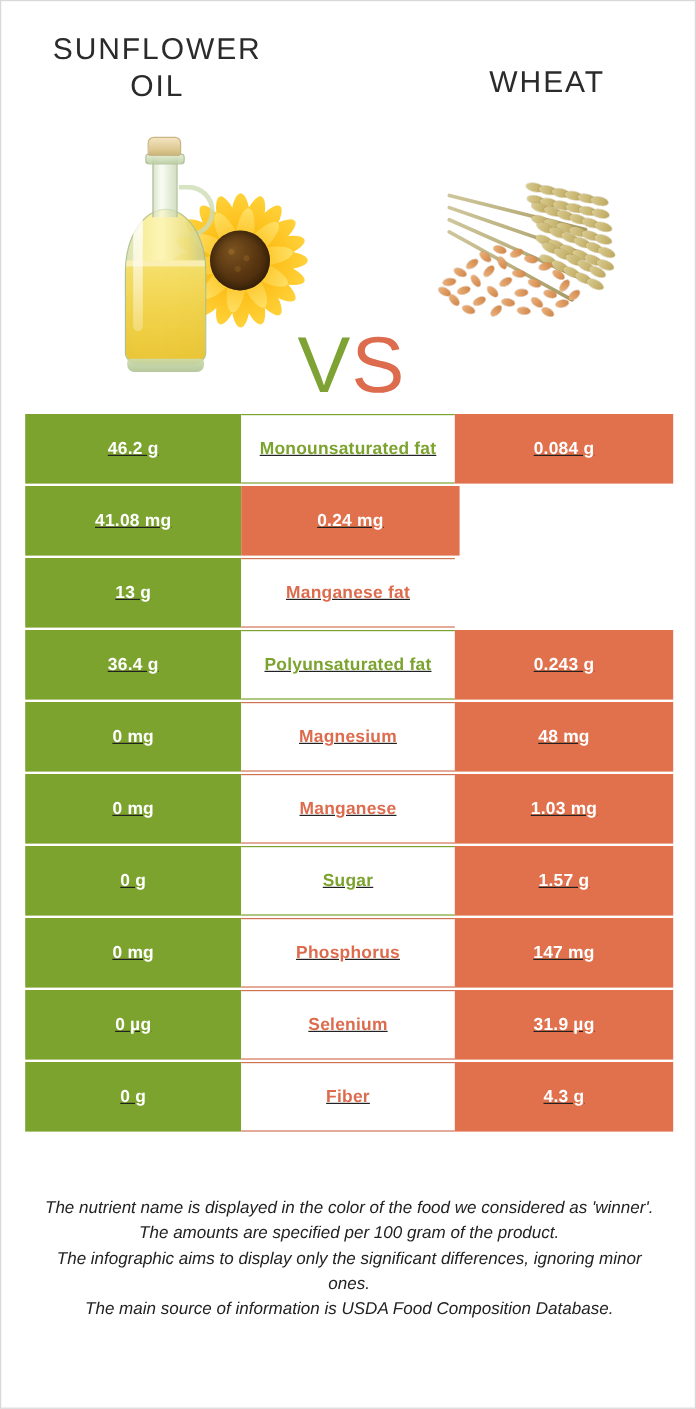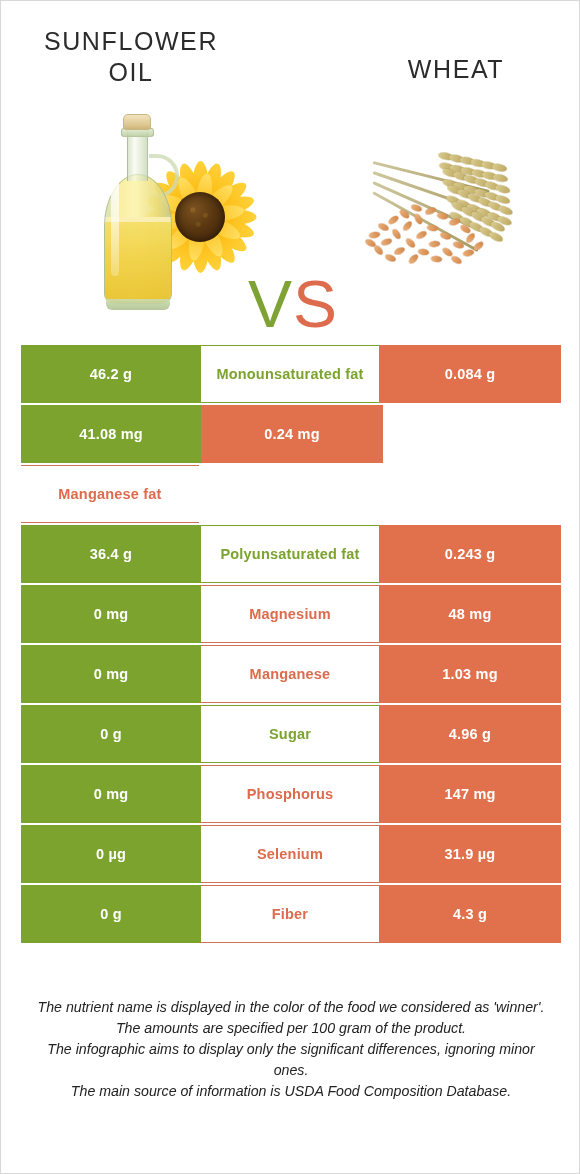--- a/index.html
+++ b/index.html
@@ -288,20 +288,21 @@
   .table {
     position: absolute;
     left: 20px;
     top: 344px;
     width: 540px;
   }
   .row {
     display: flex;
     height: 58px;
     margin-bottom: 2px;
+    text-decoration: underline;
   }
   .cell {
     display: flex;
     align-items: center;
     justify-content: center;
     box-sizing: border-box;
     font-size: 14.5px;
     font-weight: 600;
     letter-spacing: .2px;
   }
@@ -508,41 +509,42 @@
     <div class="row">
       <div class="cell cell-left">46.2 g</div>
       <div class="cell cell-mid win-left">Monounsaturated fat</div>
       <div class="cell cell-right">0.084 g</div>
     </div>
     <div class="row">
       <div class="cell cell-left">41.08 mg</div>
       <div class="cell cell-right">0.24 mg</div>
     </div>
     <div class="row">
+      <div class="cell cell-left">13 g</div>
       <div class="cell cell-mid win-right">Manganese fat</div>
     </div>
     <div class="row">
       <div class="cell cell-left">36.4 g</div>
       <div class="cell cell-mid win-left">Polyunsaturated fat</div>
       <div class="cell cell-right">0.243 g</div>
     </div>
     <div class="row">
       <div class="cell cell-left">0 mg</div>
       <div class="cell cell-mid win-right">Magnesium</div>
       <div class="cell cell-right">48 mg</div>
     </div>
     <div class="row">
       <div class="cell cell-left">0 mg</div>
       <div class="cell cell-mid win-right">Manganese</div>
       <div class="cell cell-right">1.03 mg</div>
     </div>
     <div class="row">
       <div class="cell cell-left">0 g</div>
       <div class="cell cell-mid win-left">Sugar</div>
-      <div class="cell cell-right">4.96 g</div>
+      <div class="cell cell-right">1.57 g</div>
     </div>
     <div class="row">
       <div class="cell cell-left">0 mg</div>
       <div class="cell cell-mid win-right">Phosphorus</div>
       <div class="cell cell-right">147 mg</div>
     </div>
     <div class="row">
       <div class="cell cell-left">0 µg</div>
       <div class="cell cell-mid win-right">Selenium</div>
       <div class="cell cell-right">31.9 µg</div>

